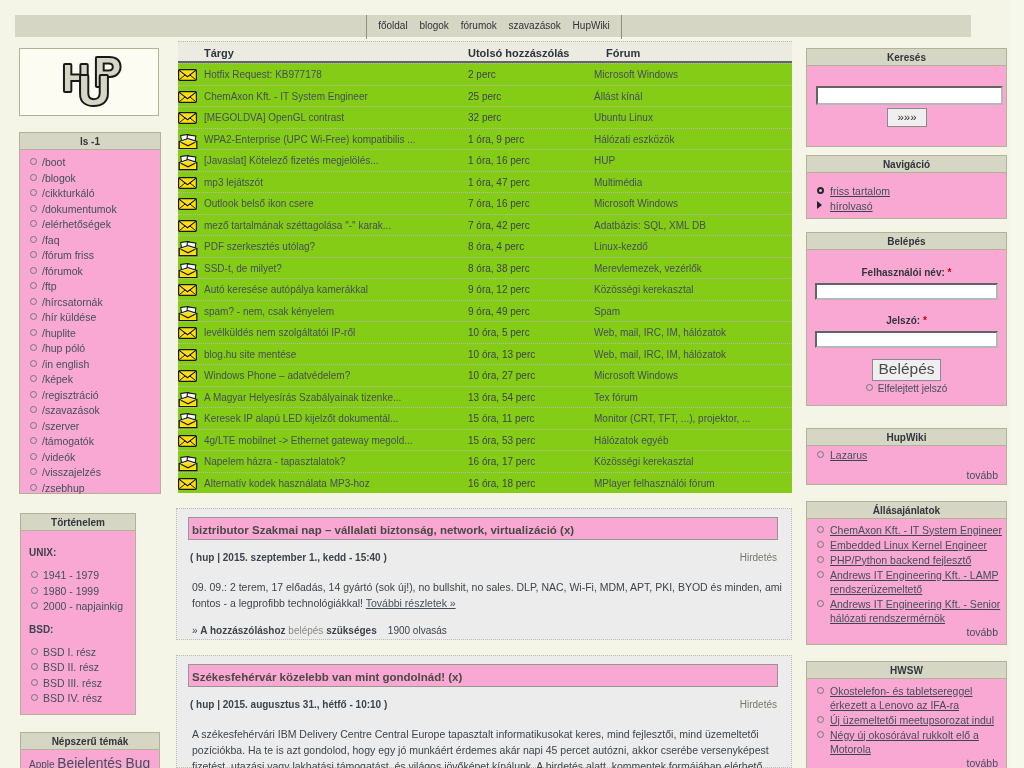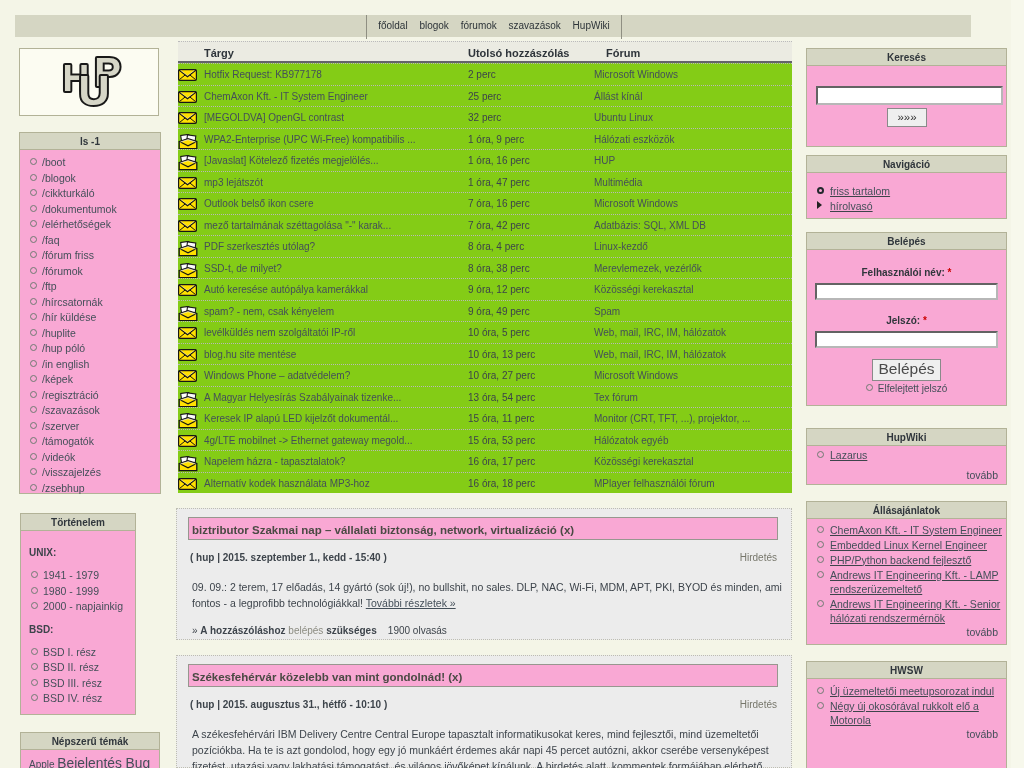--- a/index.html
+++ b/index.html
@@ -432,17 +432,18 @@
 <li><span class="bull"></span><a href="#a">PHP/Python backend fejlesztő</a></li>
 <li><span class="bull"></span><a href="#a">Andrews IT Engineering Kft. - LAMP rendszerüzemeltető</a></li>
 <li><span class="bull"></span><a href="#a">Andrews IT Engineering Kft. - Senior hálózati rendszermérnök</a></li>
 </ul>
 <div class="tovabb"><a href="#a">tovább</a></div>
 </div>
 
 <div class="sbox rbox" id="hwsw" style="top:661px;height:111px;">
 <div class="hd">HWSW</div>
 <ul style="margin-top:4px;">
+<li><span class="bull"></span><a href="#a">Okostelefon- és tabletsereggel érkezett a Lenovo az IFA-ra</a></li>
 <li><span class="bull"></span><a href="#a">Új üzemeltetői meetupsorozat indul</a></li>
 <li><span class="bull"></span><a href="#a">Négy új okosórával rukkolt elő a Motorola</a></li>
 </ul>
 <div class="tovabb"><a href="#a">tovább</a></div>
 </div>
 
 </body></html>

